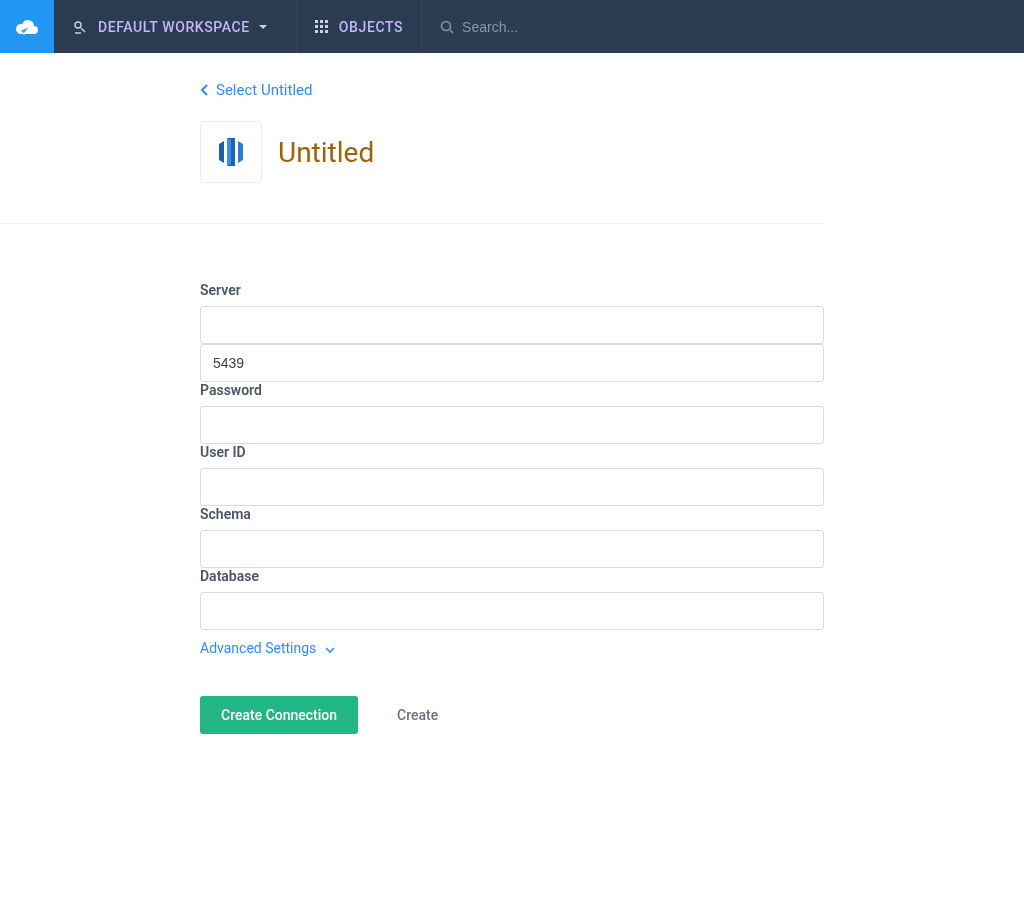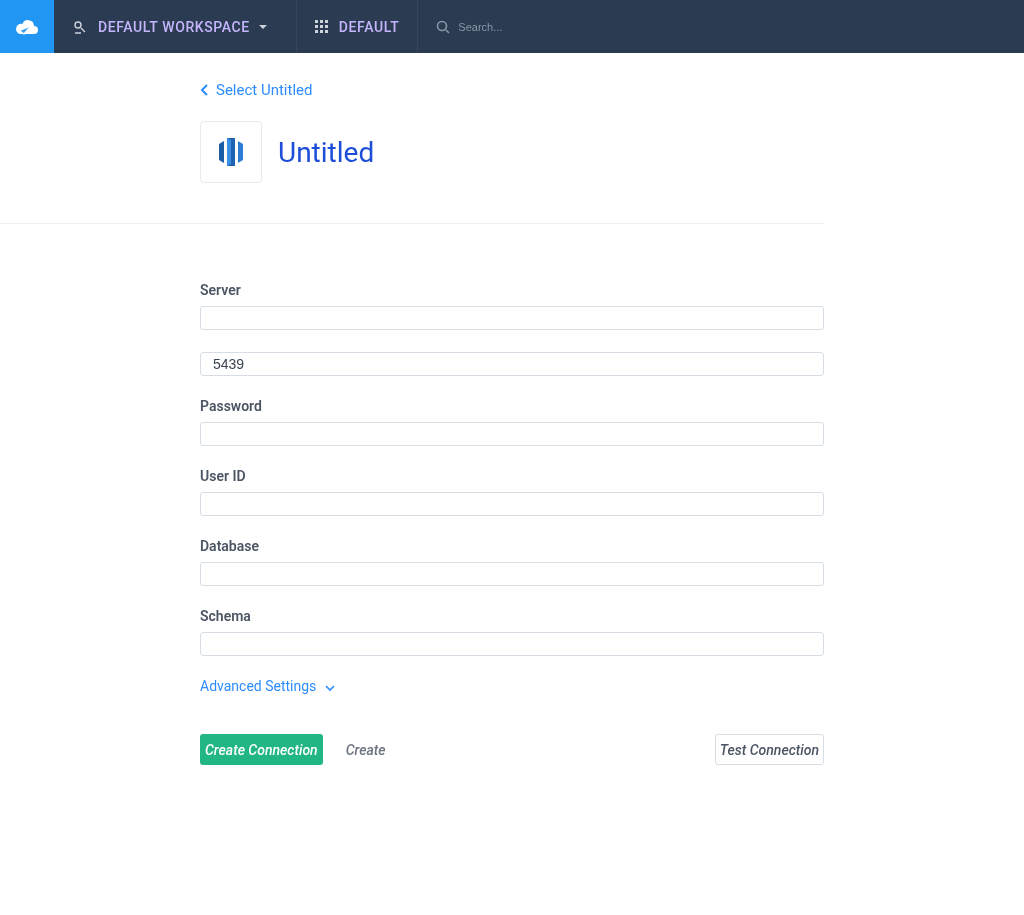--- a/index.html
+++ b/index.html
@@ -5,43 +5,43 @@
   * { box-sizing: border-box; margin: 0; padding: 0; }
   html, body { width: 1024px; height: 915px; font-family: -apple-system, BlinkMacSystemFont, "Segoe UI", Roboto, "Helvetica Neue", Arial, sans-serif; background: #fff; color: #2f3742; }
   
   .navbar { display: flex; align-items: stretch; height: 53px; background: #2b3b51; }
   .nav-logo { width: 54px; background: #2196f3; display:flex; align-items:center; justify-content:center; }
   .nav-item { display:flex; align-items:center; padding: 0 18px; color:#c4b5fd; font-size:14px; letter-spacing:.6px; font-weight:500; border-right:1px solid rgba(255,255,255,.06); cursor:pointer; }
   .nav-item svg { margin-right:10px; }
   .nav-item .chev { margin-left:8px; }
   .nav-search { display:flex; align-items:center; padding:0 18px; color:#8a97a8; font-size:14px; flex:1; }
   .nav-search svg { margin-right:8px; }
-  .nav-search input { background:transparent; border:0; color:#cdd3db; font-size:11px; outline:none; width:200px; }
+  .nav-search input { background:transparent; border:0; color:#cdd3db; font-size:14px; outline:none; width:200px; }
   .nav-search input::placeholder { color:#8a97a8; }
 
   
   .page { width: 100%; }
   .content { width: 624px; margin: 0 auto; padding-top: 28px; }
   .backlink { display:flex; align-items:center; color:#2d8cff; font-size:15px; cursor:pointer; margin-bottom:22px; }
   .backlink svg { margin-right:6px; }
   .titlebar { display:flex; align-items:center; margin-bottom:40px; }
   .conn-icon-box { width:62px; height:62px; border:1px solid #e6e9ee; border-radius:4px; display:flex; align-items:center; justify-content:center; margin-right:16px; background:#fff; }
-  .page-title { font-size:28px; font-weight:400; color:#1d4ed8; }
+  .page-title { font-size:28px; font-weight:400; color:#a16207; }
 
   .divider { height:1px; background:#eceff3; margin-bottom:30px; width:100vw; margin-left:calc(-50vw + 312px); }
 
-  .form-group { margin-bottom:22px; }
+  .form-group { }
   .form-label { display:block; font-size:14px; font-weight:600; color:#4b5563; margin-bottom:8px; }
-  .form-input { width:100%; height:24px; border:1px solid #d7dde5; border-radius:3px; padding:0 12px; font-size:14px; color:#3b4451; outline:none; }
+  .form-input { width:100%; height:38px; border:1px solid #d7dde5; border-radius:3px; padding:0 12px; font-size:14px; color:#3b4451; outline:none; }
 
   .adv-toggle { display:flex; align-items:flex-end; color:#2d8cff; font-size:14px; cursor:pointer; margin-top:10px; margin-bottom:40px; }
   .adv-toggle svg { margin-left:8px; }
 
   .action-row { display:flex; align-items:center; }
-  .btn { display:inline-flex; align-items:center; justify-content:center; height:31px; padding:0 4px; border-radius:3px; font-size:14px; font-weight:500; cursor:pointer; border:1px solid transparent;font-style:italic; }
+  .btn { display:inline-flex; align-items:center; justify-content:center; height:38px; padding:0 20px; border-radius:3px; font-size:14px; font-weight:500; cursor:pointer; border:1px solid transparent; }
   .btn-primary { background:#22b685; color:#fff; }
   .btn-link { background:transparent; color:#6b7380; margin-left:18px; }
   .btn-outline { background:#fff; color:#4b5563; border:1px solid #d7dde5; margin-left:auto; }
 </style>
 </head>
 <body>
 
 <div class="navbar">
   <div class="nav-logo">
     <svg width="26" height="20" viewBox="0 0 26 20">
@@ -66,21 +66,21 @@
         <rect width="3" height="3"></rect>
         <rect x="5" width="3" height="3"></rect>
         <rect x="10" width="3" height="3"></rect>
         <rect y="5" width="3" height="3"></rect>
         <rect x="5" y="5" width="3" height="3"></rect>
         <rect x="10" y="5" width="3" height="3"></rect>
         <rect y="10" width="3" height="3"></rect>
         <rect x="5" y="10" width="3" height="3"></rect>
         <rect x="10" y="10" width="3" height="3"></rect>
       </svg>
-    <span>DEFAULT</span>
+    <span>OBJECTS</span>
   </div>
 
 
   <div class="nav-search">
     <svg width="14" height="14" viewBox="0 0 14 14" fill="none" stroke="#8a97a8" stroke-width="1.6">
         <circle cx="6" cy="6" r="4.5"></circle>
         <path d="M10 10l3 3"></path>
       </svg>
     <input type="text" placeholder="Search..." style="">
   </div>
@@ -127,36 +127,35 @@
       <label class="form-label">Password</label>
       <input class="form-input" type="password" value="" style="">
     </div>
 
     <div class="form-group">
       <label class="form-label">User ID</label>
       <input class="form-input" type="text" value="" style="">
     </div>
 
     <div class="form-group">
-      <label class="form-label">Database</label>
+      <label class="form-label">Schema</label>
       <input class="form-input" type="text" value="" style="">
     </div>
 
     <div class="form-group">
-      <label class="form-label">Schema</label>
+      <label class="form-label">Database</label>
       <input class="form-input" type="text" value="" style="">
     </div>
 
     <div class="adv-toggle">
       <span>Advanced Settings</span>
       <svg width="12" height="12" viewBox="0 0 12 12">
           <path fill="none" stroke="#2d8cff" stroke-width="1.6" d="M2 4l4 4 4-4"></path>
         </svg>
     </div>
 
     <div class="action-row">
       <div class="btn btn-primary">Create Connection</div>
       <div class="btn btn-link">Create</div>
-      <div class="btn btn-outline">Test Connection</div>
     </div>
 
   </div>
 </div>
 
 </body></html>

